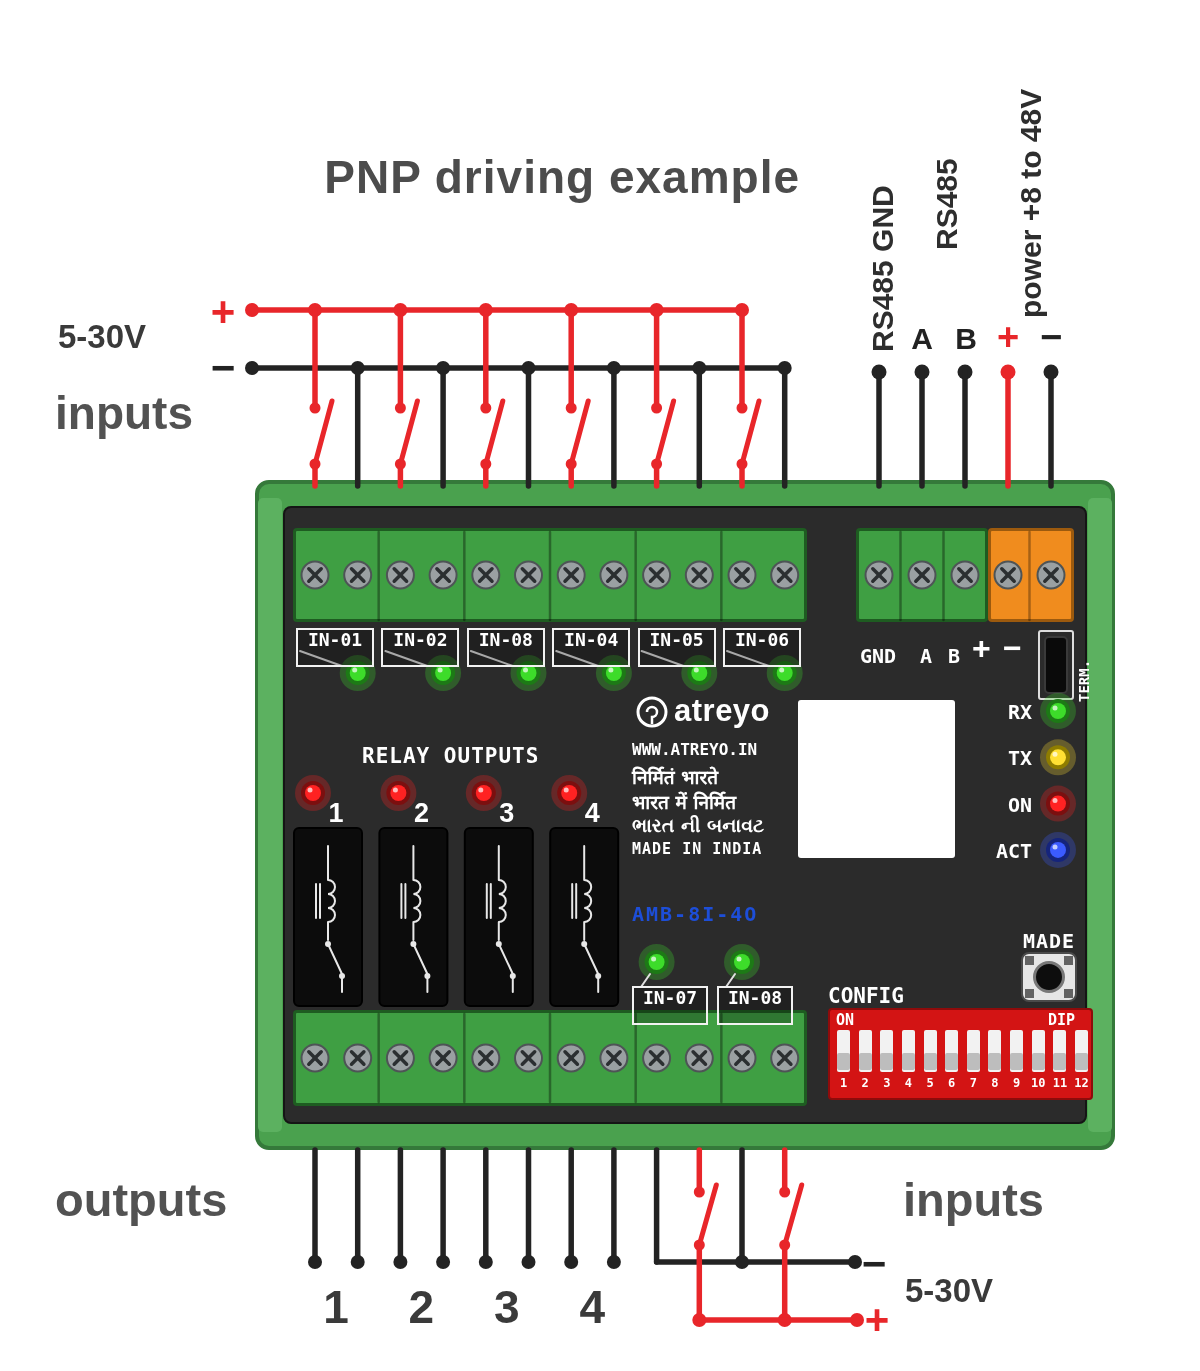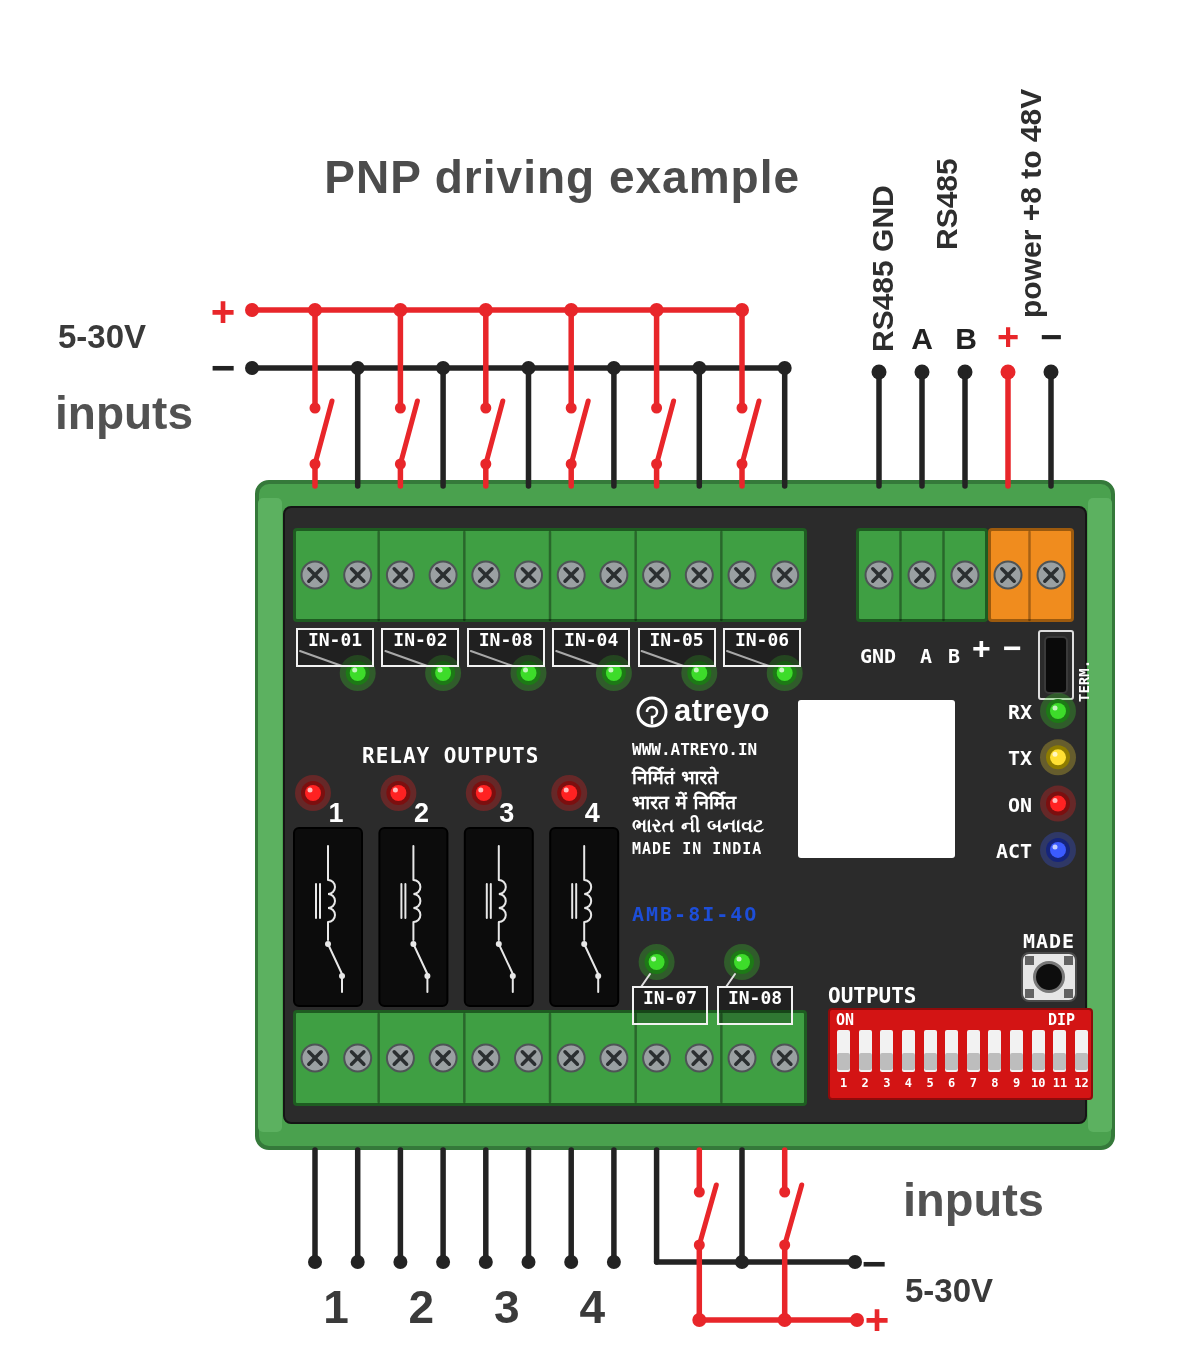--- a/index.html
+++ b/index.html
@@ -467,25 +467,26 @@
   <div id="brand-name" class="lbl">atreyo</div>
   <div id="brand-site" class="lbl">WWW.ATREYO.IN</div>
   <div id="brand-l1" class="brand-line lbl">निर्मितं भारते</div>
   <div id="brand-l2" class="brand-line lbl">भारत में निर्मित</div>
   <div id="brand-l3" class="brand-line lbl">ભારત ની બનાવટ</div>
   <div id="brand-l4" class="lbl">MADE IN INDIA</div>
 
   <div id="relay-title" class="lbl">RELAY OUTPUTS</div>
   <div id="product-model" class="lbl">AMB-8I-4O</div>
 
-  <div id="config-label" class="lbl">OUTPUTS</div>
+  <div id="config-label" class="lbl">CONFIG</div>
   <div id="dip-on" class="lbl">ON</div>
   <div id="dip-dip" class="lbl">DIP</div>
   <div id="save-label" class="lbl">MADE</div>
 
+  <div id="outputs-label" class="lbl">outputs</div>
   <div id="inputs-label-bottom" class="lbl">inputs</div>
   <div id="fivethirty-bottom" class="lbl">5-30V</div>
   <div id="minus-bottom" class="lbl">−</div>
   <div id="plus-bottom" class="lbl">+</div>
 <div class="in-label" style="left: 296px; top: 628px; width: 78px;">IN-01</div>
     <div class="in-label" style="left: 381.4px; top: 628px; width: 78px;">IN-02</div>
     <div class="in-label" style="left: 466.8px; top: 628px; width: 78px;">IN-08</div>
     <div class="in-label" style="left: 552.2px; top: 628px; width: 78px;">IN-04</div>
     <div class="in-label" style="left: 637.6px; top: 628px; width: 78px;">IN-05</div>
     <div class="in-label" style="left: 723px; top: 628px; width: 78px;">IN-06</div>

